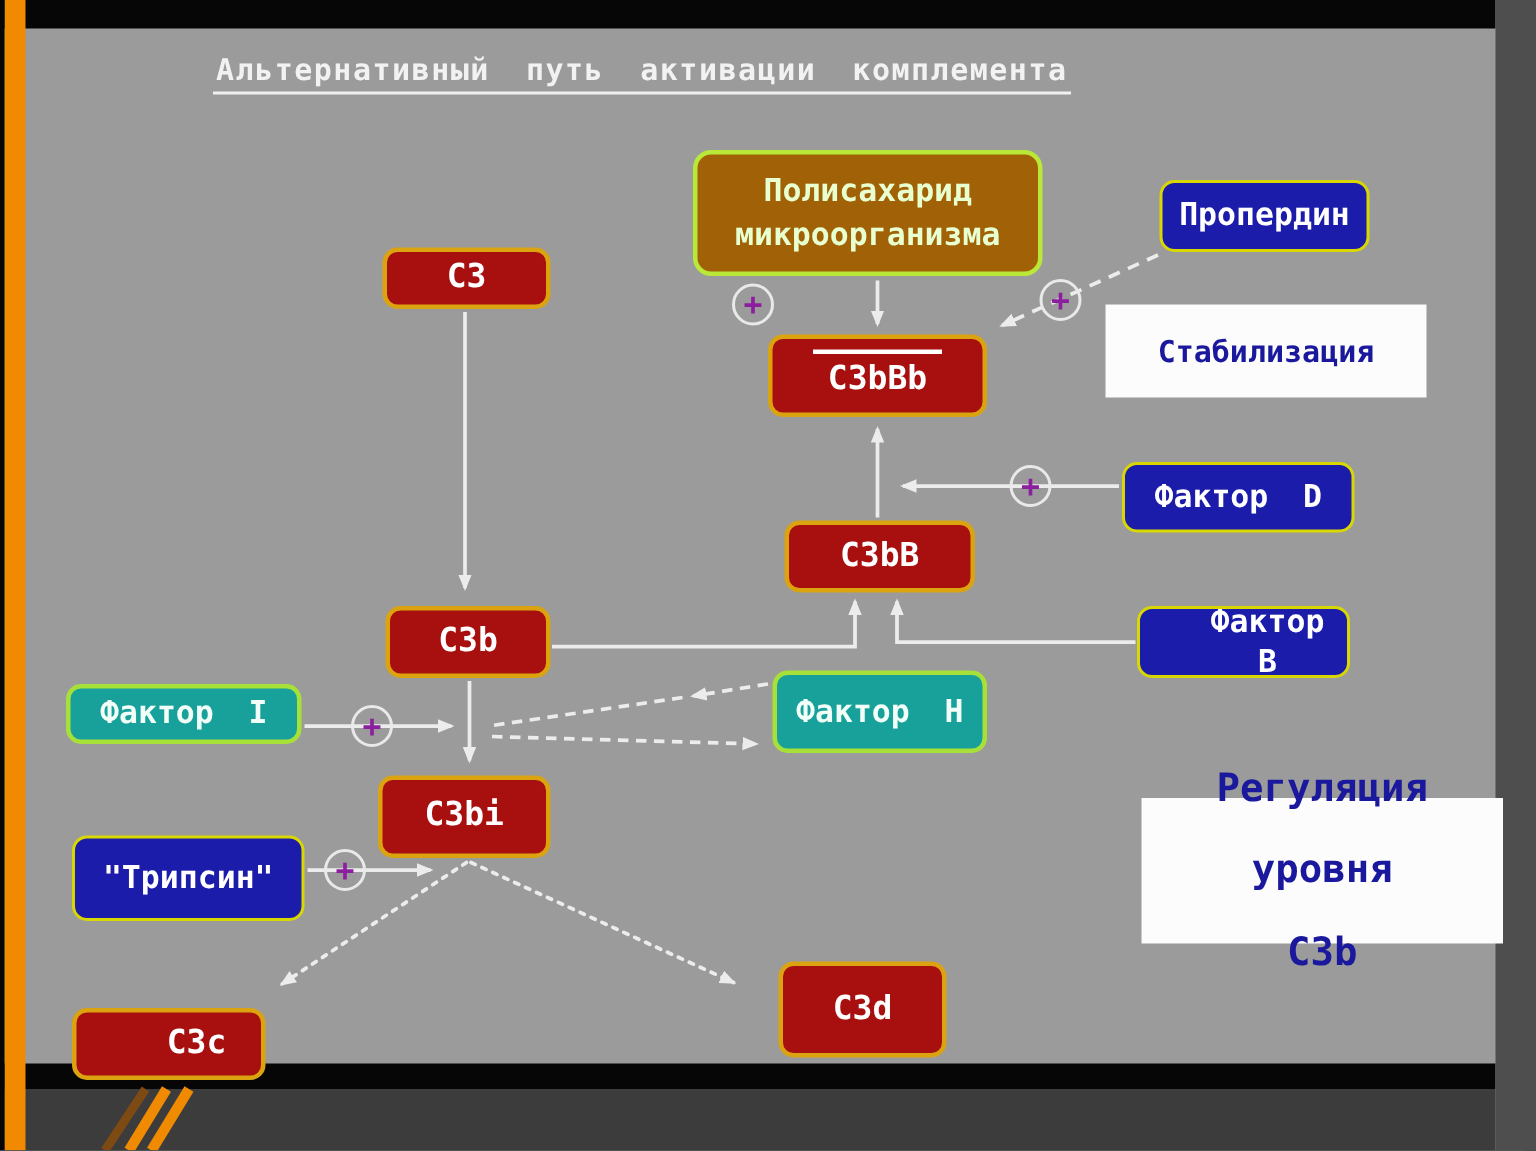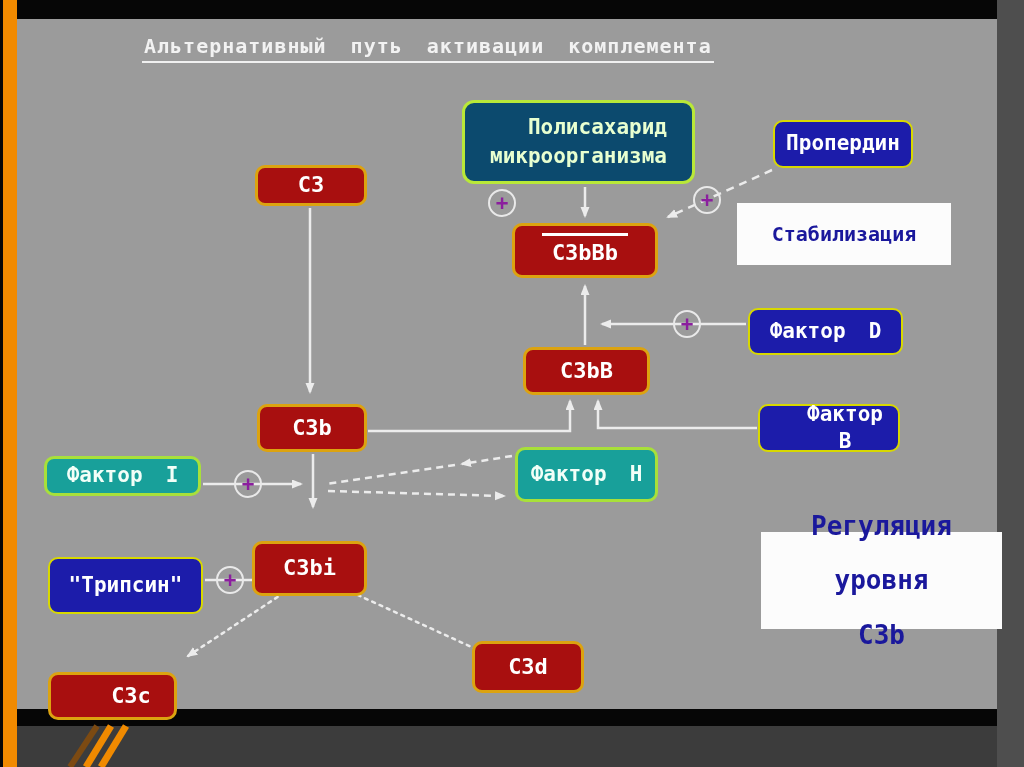--- a/index.html
+++ b/index.html
@@ -27,21 +27,21 @@
 
   .node{
     position:absolute;z-index:2;box-sizing:border-box;
     display:flex;align-items:center;justify-content:center;
     text-align:center;font-weight:bold;color:#ffffff;
     white-space:pre-wrap;word-spacing:0.5em;line-height:1.3;
   }
   .node.red{background:#a80f0f;border:3px solid #dca310;border-radius:10px;font-size:22px;}
   .node.blue{background:#1c1caa;border:2px solid #d8d800;border-radius:10px;font-size:21px;align-items:center;}
   .node.teal{background:#18a09a;border:3px solid #a8e03a;border-radius:10px;font-size:21px;color:#f2fff8;}
-  .node.green{background:#0c4a6e;border:3px solid #b9e838;border-radius:12px;font-size:21px;color:#e8ffd0;line-height:1.4;text-align:right;}
+  .node.green{background:#a16207;border:3px solid #b9e838;border-radius:12px;font-size:21px;color:#e8ffd0;line-height:1.4;}
   .node.white{background:#fcfcfc;color:#1a189c;font-size:20px;border:none;border-radius:0;}
   .node.white.two-line{line-height:2.1;font-size:26px;margin-left:24px;}
   .ovl{display:inline-block;border-top:3px solid #ffffff;padding:3px 10px 0 10px;}
 
   .plus{
     position:absolute;z-index:4;width:24px;height:24px;
     border:2px solid #e9e9e9;border-radius:50%;
     display:flex;align-items:center;justify-content:center;
     color:#8b1f9e;font-size:21px;font-weight:bold;line-height:1;
     background:transparent;
@@ -129,33 +129,33 @@
   </div>
 
   <div class="node teal" style="left:44px;top:456px;width:157px;height:40px;">
     <span>Фактор I</span>
   </div>
 
   <div class="node teal" style="left:515px;top:447px;width:143px;height:55px;">
     <span>Фактор H</span>
   </div>
 
-  <div class="node red" style="left:252px;top:517px;width:115px;height:55px;margin-top:24px;">
+  <div class="node red" style="left:252px;top:517px;width:115px;height:55px;">
     <span>C3bi</span>
   </div>
 
   <div class="node blue" style="left:48px;top:557px;width:155px;height:57px;">
     <span>"Трипсин"</span>
   </div>
 
   <div class="node red" style="left:48px;top:672px;width:129px;height:48px;padding-left:37px;">
     <span>C3c</span>
   </div>
 
-  <div class="node red" style="left:472px;top:641px;width:112px;height:52px;justify-content:center;">
+  <div class="node red" style="left:519px;top:641px;width:112px;height:64px;justify-content:center;">
     <span>C3d</span>
   </div>
 
   <div class="node white two-line" style="left:737px;top:532px;width:241px;height:97px;">
     <span>Регуляция уровня
 C3b</span>
   </div>
 
   <div class="plus" style="left:488px;top:189px;">
     <span>+</span>

